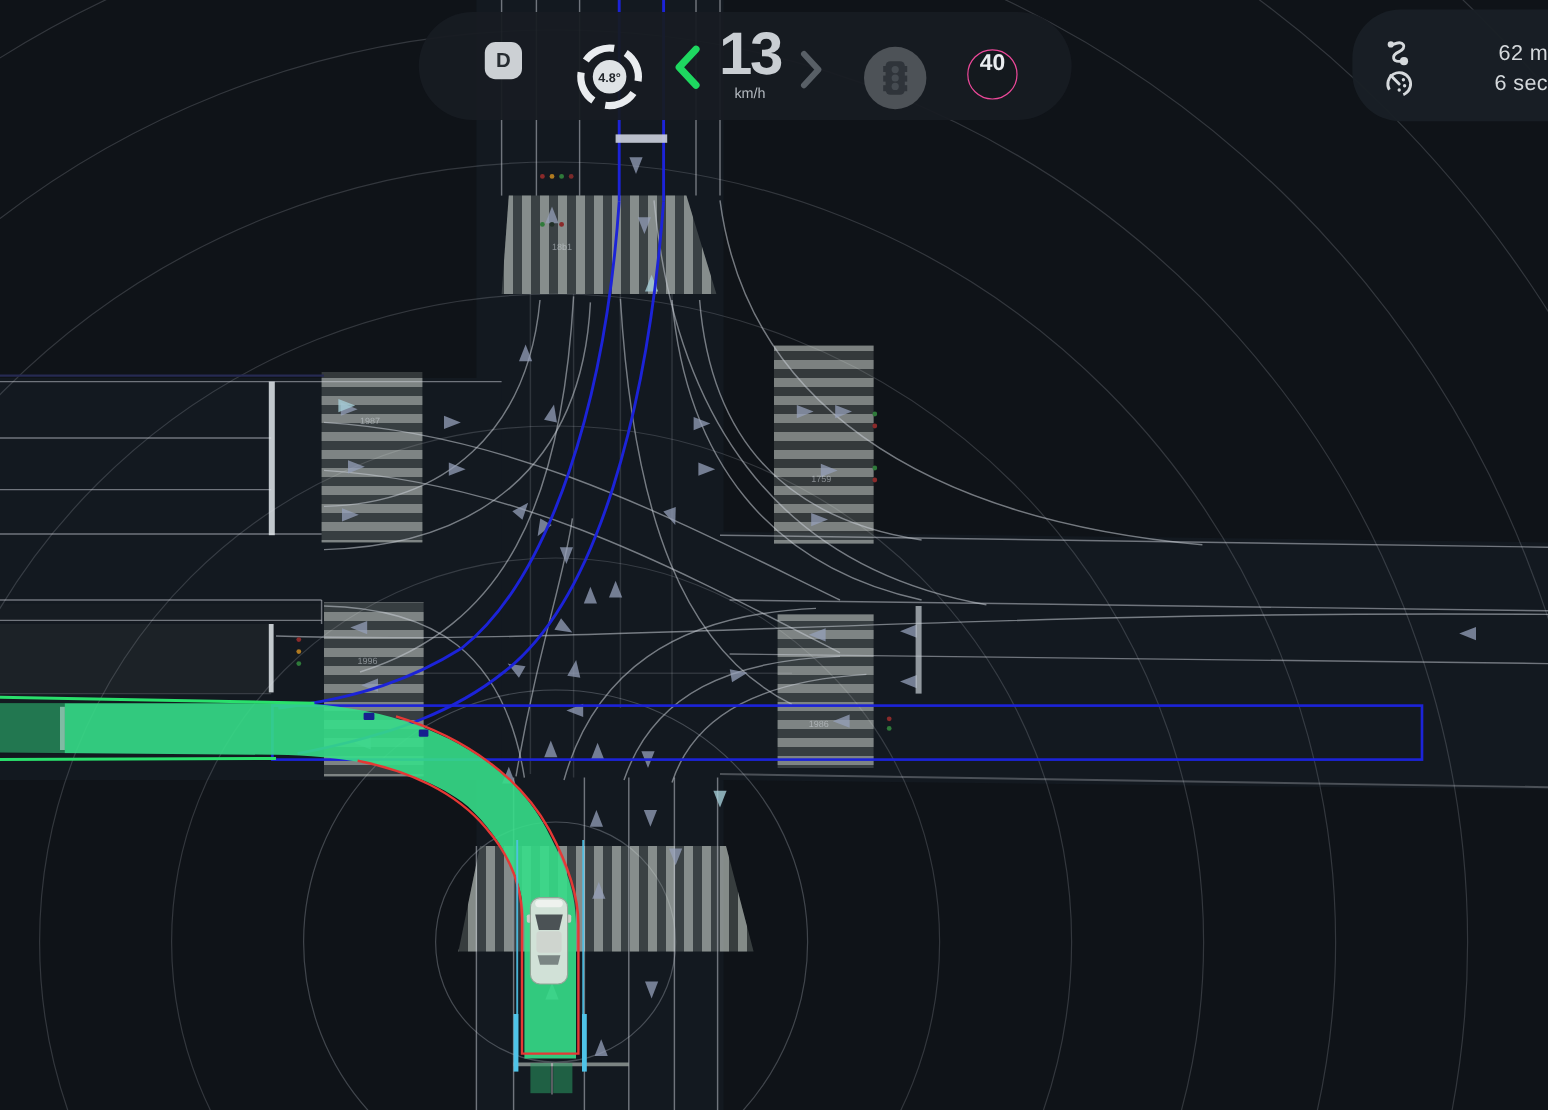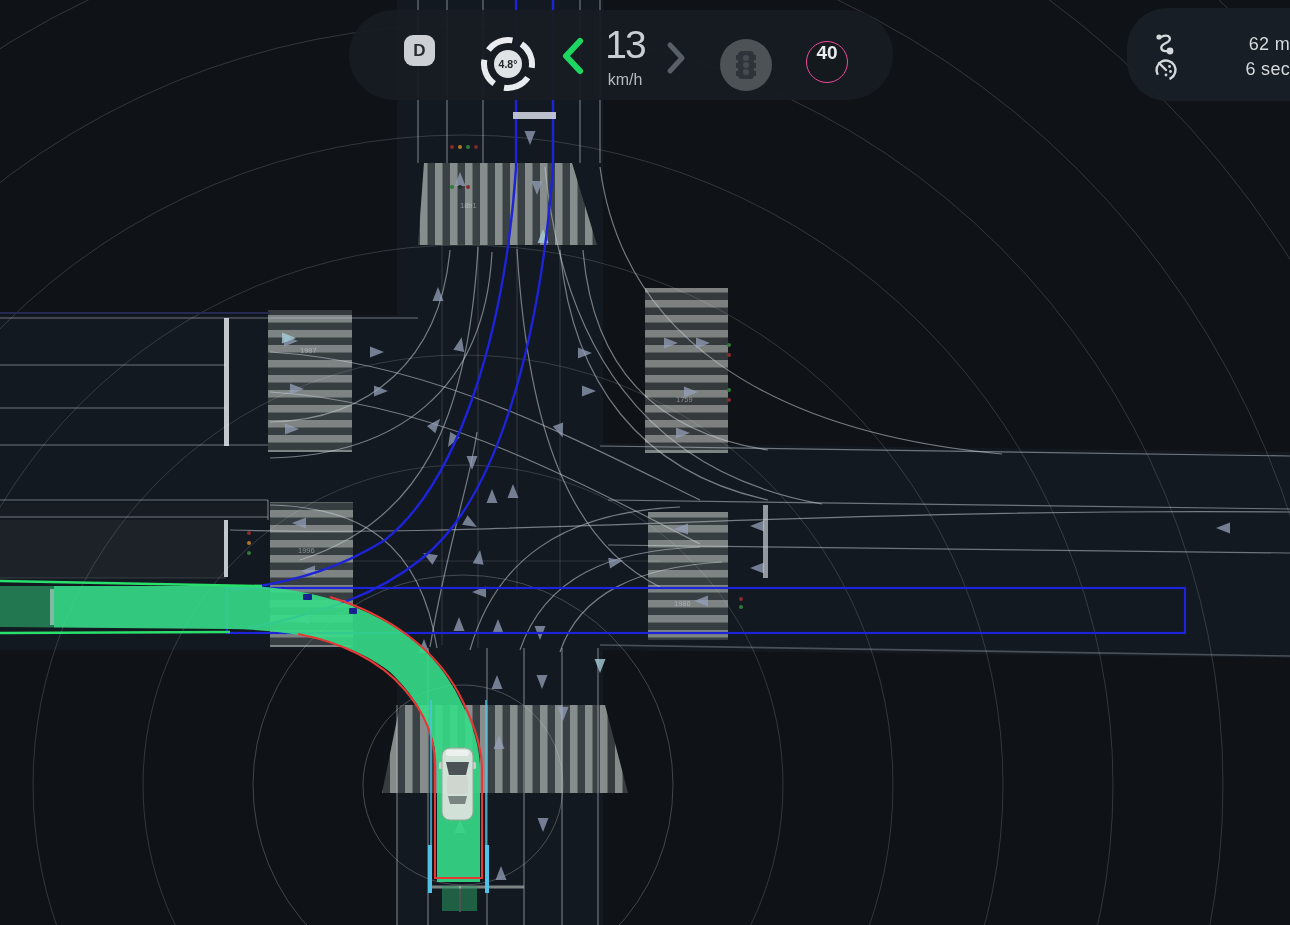--- a/index.html
+++ b/index.html
@@ -9,22 +9,22 @@
   
   .hud{position:absolute;left:349px;top:10px;width:544px;height:90px;
        background:rgba(23,28,34,0.94);border-radius:46px;z-index:5;}
   .gear-badge{position:absolute;left:55px;top:25px;width:31px;height:31px;
        background:#ccd0d4;border-radius:9px;display:flex;align-items:center;justify-content:center;
        color:#272c31;font-size:17px;font-weight:bold;}
   .steer{position:absolute;left:130px;top:25px;width:58px;height:58px;}
   .chev-l{position:absolute;left:210px;top:26px;}
   .chev-r{position:absolute;left:316px;top:31px;}
   .speed{position:absolute;left:238px;top:7px;width:76px;text-align:center;color:#c9ced3;}
-  .speed .val{font-size:39px;font-weight:400;letter-spacing:-2px;line-height:56px;}
-  .speed .unit{font-size:16px;color:#b3b9bf;margin-top:-2px;}
+  .speed .val{font-size:50px;font-weight:700;letter-spacing:-2px;line-height:56px;}
+  .speed .unit{font-size:12px;color:#b3b9bf;margin-top:-2px;}
   .tl-chip{position:absolute;left:371px;top:29px;width:52px;height:52px;border-radius:50%;
        background:#4d5257;display:flex;align-items:center;justify-content:center;}
   .limit{position:absolute;left:457px;top:31px;width:40px;height:40px;border-radius:50%;
        border:1px solid #ec4899;display:flex;align-items:flex-start;justify-content:center;
        color:#e9ecef;font-size:19px;font-weight:600;background:rgba(16,20,24,0.25);}
   
   .route-panel{position:absolute;left:1127px;top:8px;width:200px;height:93px;z-index:5;
        background:rgba(25,31,37,0.96);border-radius:40px 0 0 40px;color:#d5d9dc;}
   .rp-row{position:absolute;left:0;width:163px;height:26px;display:flex;align-items:center;}
   .rp-row .ic{margin-left:26px;width:26px;height:26px;flex:0 0 26px;}

